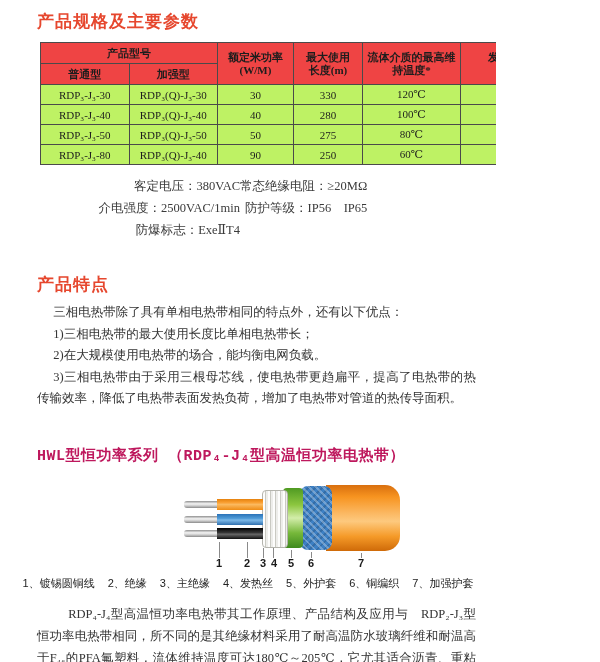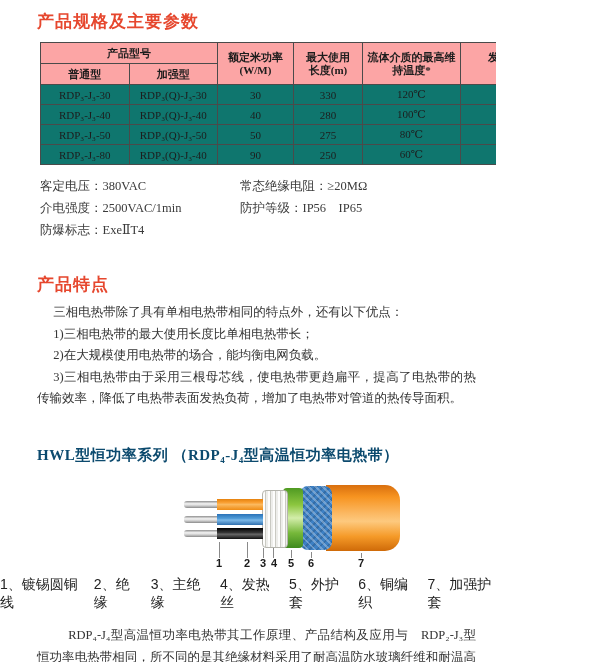--- a/index.html
+++ b/index.html
@@ -8,40 +8,40 @@
     font-family:"Liberation Serif","DejaVu Serif",serif;color:#333;
   }
   
   .red-title{
     margin:10px 0 9px 37px;font-size:17px;font-weight:bold;letter-spacing:1px;
     color:#e6472e;font-family:"Liberation Sans","DejaVu Sans",sans-serif;
   }
   .features-title{margin-top:32px;margin-bottom:6px;}
   .blue-title{
     margin:36px 0 12px 37px;font-size:15px;font-weight:bold;letter-spacing:.5px;
-    color:#0c4a6e;font-family:Liberation Serif, serif;
+    color:#be185d;font-family:Liberation Mono, monospace;
   }
   
   .spec-table{
     margin-left:40px;border-collapse:collapse;table-layout:fixed;width:520px;
     font-size:11px;color:#1d1d1d;
   }
   .spec-table th,.spec-table td{
     border:1px solid #4a4a4a;text-align:center;vertical-align:middle;padding:0;
   }
   .spec-table th{
-    background:#fca5a5;font-weight:bold;white-space:pre-line;height:20px;line-height:13px;
-  }
-  .spec-table td{height:19px;background:#0f766e;}
+    background:#ef4444;font-weight:bold;white-space:pre-line;height:20px;line-height:13px;
+  }
+  .spec-table td{height:19px;background:#bef264;}
   .co1{width:78px}.co2{width:102px}.co3{width:75px}.co4{width:68px}.co5{width:97px}.co6{width:98px}
   
   .specs{display:flex;margin:10px 0 0 40px;}
   .specs-col{display:flex;flex-direction:column;}
   .specs-col.left{width:200px;}
-  .spec-line{font-size:12.5px;line-height:22px;color:#3a3a3a;}
+  .spec-line{font-size:12.5px;line-height:22px;color:#3a3a3a;text-align:right;}
   
   .body-text{
     margin:0 20px 0 37px;font-size:12.5px;line-height:21.5px;color:#333;
     text-align:justify;text-indent:1.3em;
   }
   .hwl-par{margin-top:12px;text-indent:2.5em;line-height:22px;}
   
   .diagram{position:relative;height:88px;margin-top:20px;}
   .layer{position:absolute;}
   .jacket{
@@ -85,21 +85,21 @@
   .l7{left:361px;top:68px;height:5px;}
   .callout{
     position:absolute;top:72px;transform:translateX(-50%);z-index:6;
     font-family:"Liberation Sans","DejaVu Sans",sans-serif;font-weight:bold;
     font-size:11px;color:#1a1a1a;
   }
   .c1{left:219px}.c2{left:247px}.c3{left:263px}.c4{left:274px}.c5{left:291px}.c6{left:311px}.c7{left:361px}
   
   .legend{
     display:flex;justify-content:center;gap:13px;margin-top:3px;
-    font-family:"Liberation Sans","DejaVu Sans",sans-serif;font-size:14px;color:#222;
+    font-family:"Liberation Sans","DejaVu Sans",sans-serif;font-size:11px;color:#222;
   }
 </style>
 </head>
 <body>
 
 <div class="page">
 
   <h1 class="red-title">产品规格及主要参数</h1>
 
   <table class="spec-table">

